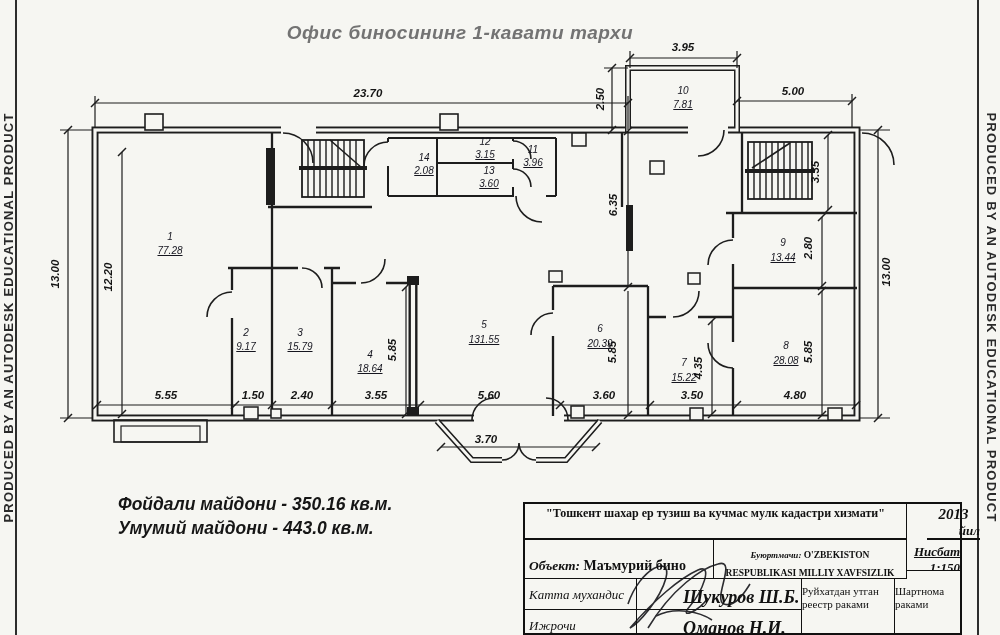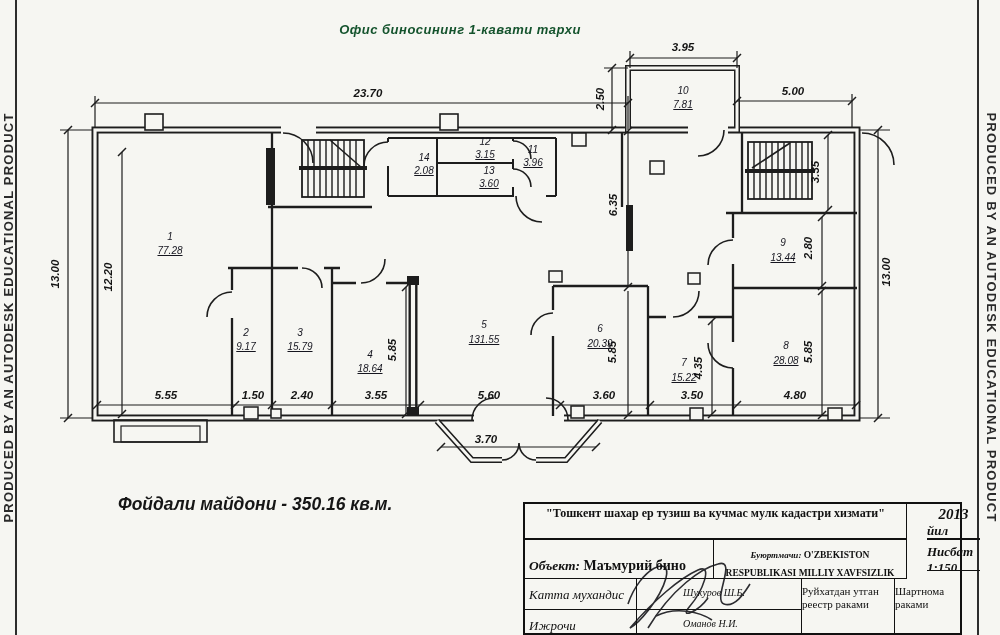--- a/index.html
+++ b/index.html
@@ -1,45 +1,45 @@
 <!DOCTYPE html>
 <html><head>
 <meta charset="utf-8">
 <style>
   html,body{margin:0;padding:0;}
   body{width:1000px;height:635px;position:relative;background:#f6f6f2;overflow:hidden;
        font-family:"Liberation Sans",sans-serif;color:#1c1c1c;}
   .abs{position:absolute;}
   
   .sheet-title{left:240px;top:22px;width:440px;text-align:center;
-    font-size:13px;font-weight:bold;font-style:italic;letter-spacing:.5px;color:#14532d;}
+    font-size:19px;font-weight:bold;font-style:italic;letter-spacing:.5px;color:#737373;}
   .area-notes{left:118px;top:492px;font-size:17.5px;font-weight:bold;font-style:italic;
     line-height:1.38;color:#161616;}
   
   .wm{font-size:13px;font-weight:bold;letter-spacing:1.2px;color:#2a2a2a;white-space:nowrap;
       width:635px;text-align:center;}
   .wm-right{left:999px;top:0;transform-origin:0 0;transform:rotate(90deg);}
   .wm-left{left:1px;top:635px;transform-origin:0 0;transform:rotate(-90deg);}
   .edge-line{width:1.5px;height:635px;background:#2d2d2d;top:0;}
   
   .stamp{left:523px;top:502px;width:439px;height:133px;border:2px solid #111;
     font-family:"Liberation Serif",serif;color:#111;box-sizing:border-box;background:transparent;}
   .stamp .cell{position:absolute;box-sizing:border-box;overflow:hidden;}
   .bR{border-right:1.6px solid #111;} .bB{border-bottom:1.6px solid #111;}
   .bB2{border-bottom:2.4px solid #111;}
   .org1{font-size:12px;font-weight:bold;text-align:center;padding-top:2px;}
   .org2{font-size:16px;font-weight:bold;text-align:center;letter-spacing:.4px;}
   .yearv{font-size:15px;font-weight:bold;font-style:italic;text-align:center;padding-top:2px;}
-  .yearu{font-size:13px;font-weight:bold;font-style:italic;text-align:left;}
+  .yearu{font-size:13px;font-weight:bold;font-style:italic;text-align:right;}
   .objl{font-size:13.5px;font-weight:bold;font-style:italic;display:inline;}
   .objv{font-size:14px;font-weight:bold;display:inline;}
   .custl{font-size:9px;font-weight:bold;font-style:italic;display:inline;}
   .custv{font-size:9.5px;font-weight:bold;display:inline;}
   .rolel{font-size:13px;font-style:italic;padding:8px 0 0 4px;}
-  .namev{font-size:10px;font-weight:normal;font-style:italic;padding:8px 0 0 46px;}
+  .namev{font-size:18px;font-weight:bold;font-style:italic;padding:8px 0 0 46px;}
   .smallc{font-size:11px;line-height:1.2;padding-top:6px;}
 </style>
 </head>
 <body>
 
 <svg class="abs" style="left:0;top:0;" width="1000" height="635" viewBox="0 0 1000 635">
 
   <g>
     <rect x="95" y="130" width="762" height="288" fill="none" stroke="#1d1d1d" stroke-width="7"></rect>
     <rect x="95" y="130" width="762" height="288" fill="none" stroke="#f6f6f2" stroke-width="3.2"></rect>
@@ -264,20 +264,21 @@
     <path d="M628,604 C640,568 672,554 666,578 C660,600 638,624 630,628 C654,600 680,578 698,570 C714,563 702,592 690,606 C678,620 698,612 708,598"></path>
     <path d="M648,628 C672,588 702,568 718,564 C738,558 712,600 724,604 C736,608 746,590 750,584"></path>
     <path d="M656,616 C676,606 700,612 712,620"></path>
   </g>
 </svg>
 
 <div class="abs sheet-title">Офис биносининг 1-кавати тархи</div>
 
 <div class="abs area-notes">
   <div>Фойдали майдони - 350.16 кв.м.</div>
+  <div>Умумий  майдони - 443.0 кв.м.</div>
 </div>
 
 <div class="abs edge-line" style="left:15px;"></div>
 <div class="abs edge-line" style="left:977px;"></div>
 <div class="abs wm wm-left">PRODUCED BY AN AUTODESK EDUCATIONAL PRODUCT</div>
 <div class="abs wm wm-right">PRODUCED BY AN AUTODESK EDUCATIONAL PRODUCT</div>
 
 <div class="abs stamp">
 
   <div class="cell bR bB2" style="left:0;top:0;width:382px;height:36px;">
@@ -287,21 +288,21 @@
     <div class="yearv">2013</div>
     <div class="yearu">йил</div>
   </div>
 
   <div class="cell bR bB" style="left:0;top:36px;width:189px;height:39px;padding:16px 0 0 4px;">
     <span class="objl">Объект:</span><span class="objv"> Маъмурий бино</span>
   </div>
   <div class="cell bR bB" style="left:189px;top:36px;width:193px;height:39px;padding:4px 2px 0 2px;text-align:center;">
     <span class="custl">Буюртмачи: </span><span class="custv">O'ZBEKISTON RESPUBLIKASI MILLIY XAVFSIZLIK XIZMATI TOSHKENT SHAHAR BOSHQARMASI</span>
   </div>
-  <div class="cell bB" style="left:402px;top:36px;width:53px;height:31px;">
+  <div class="cell bB" style="left:382px;top:36px;width:53px;height:31px;text-decoration:underline;">
     <div class="yearu" style="padding-top:4px;">Нисбат</div>
     <div class="yearu">1:150</div>
   </div>
 
   <div class="cell bR bB" style="left:0;top:75px;width:112px;height:31px;">
     <div class="rolel">Катта мухандис</div>
   </div>
   <div class="cell bR bB" style="left:112px;top:75px;width:165px;height:31px;">
     <div class="namev">Шукуров  Ш.Б.</div>
   </div>

